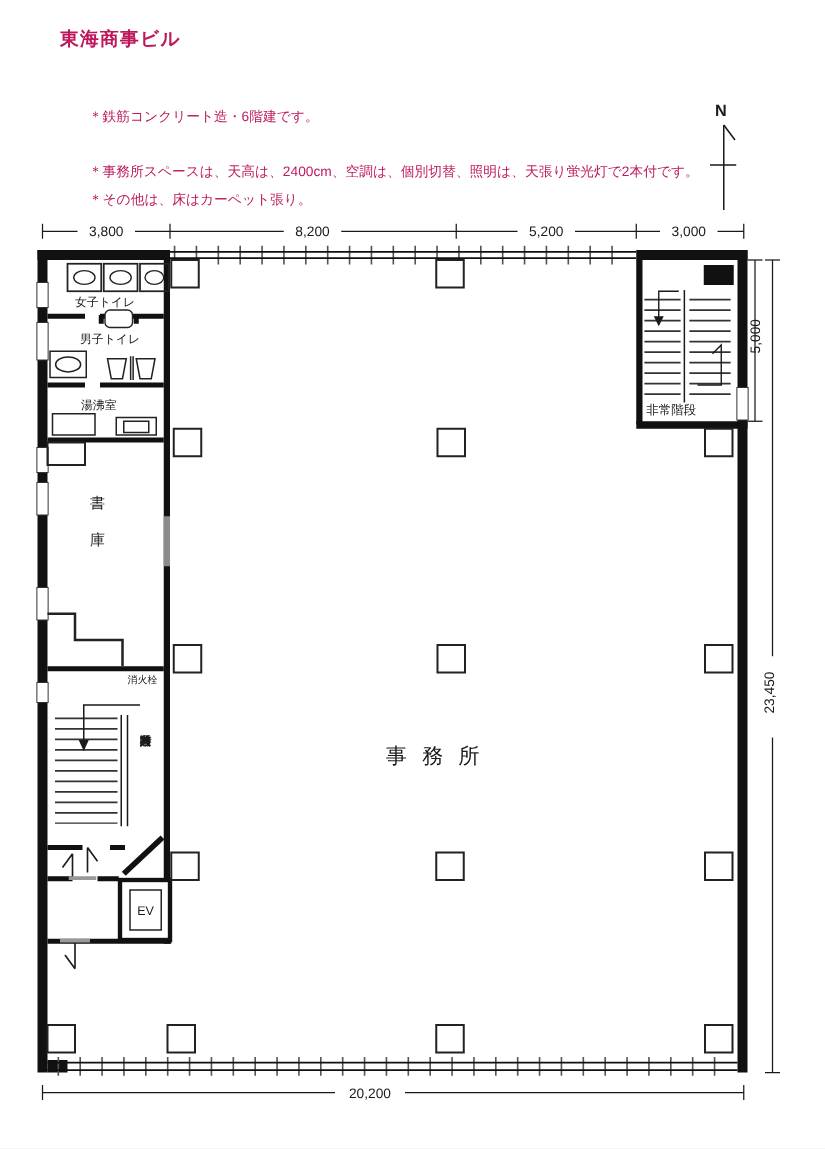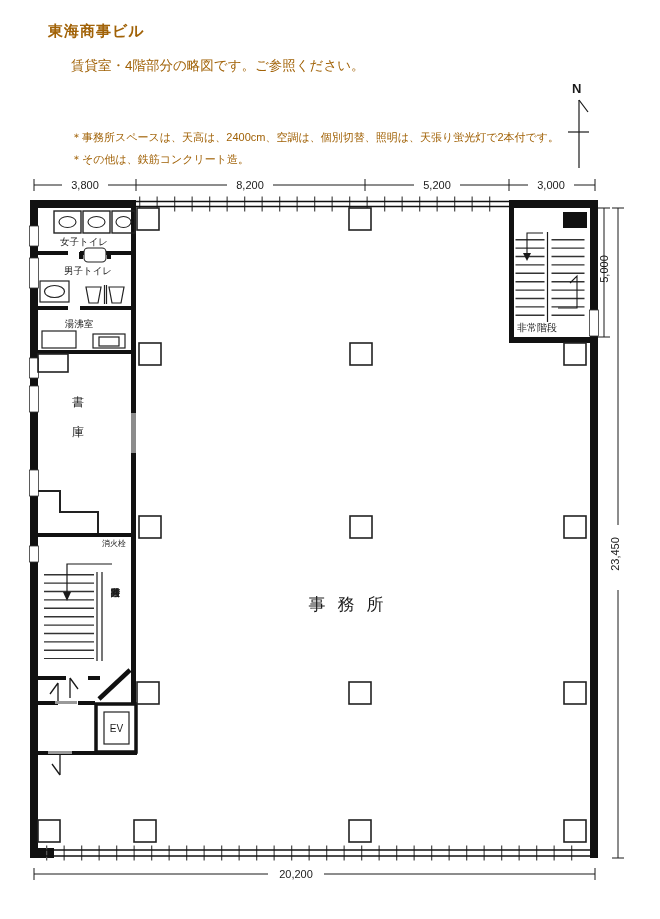--- a/index.html
+++ b/index.html
@@ -1,33 +1,33 @@
 <!DOCTYPE html>
 <html><head>
 <meta charset="utf-8">
 <style>
   html,body{margin:0;padding:0;background:#e8e8e8;}
   .page{position:relative;width:660px;height:919px;background:#fff;overflow:hidden;
-        font-family:"Liberation Sans","DejaVu Sans",sans-serif;color:#a16207;}
+        font-family:"Liberation Sans","DejaVu Sans",sans-serif;color:#be185d;}
   .hdr-title{position:absolute;left:48px;top:22px;font-size:15px;font-weight:600;letter-spacing:1px;}
   .hdr-sub{position:absolute;left:71px;top:57px;font-size:13.5px;font-weight:500;}
   .hdr-note{position:absolute;left:71px;font-size:11px;white-space:nowrap;}
   .n1{top:86px;} .n2{top:108px;} .n3{top:130px;} .n4{top:152px;}
   svg{position:absolute;left:0;top:0;}
   svg text{font-family:"Liberation Sans","DejaVu Sans",sans-serif;fill:#1a1a1a;}
 </style>
 </head>
 <body>
 
 <div class="page">
 
   <div class="hdr-title">東海商事ビル</div>
-  <div class="hdr-sub">賃貸室・4階部分の略図です。ご参照ください。</div>
+  <div class="hdr-note n1">＊鉄筋コンクリート造・6階建です。</div>
   <div class="hdr-note n3">＊事務所スペースは、天高は、2400cm、空調は、個別切替、照明は、天張り蛍光灯で2本付です。</div>
-  <div class="hdr-note n4">＊その他は、鉄筋コンクリート造。</div>
+  <div class="hdr-note n4">＊その他は、床はカーペット張り。</div>
 
   <svg width="660" height="919" viewBox="0 0 660 919">
 
     <g stroke="#1a1a1a" stroke-width="1.2" fill="none">
       <text x="572" y="93" font-size="13" font-weight="bold" stroke="none">N</text>
       <line x1="579" y1="100" x2="579" y2="168"></line>
       <line x1="579" y1="100" x2="588" y2="112"></line>
       <line x1="568" y1="132" x2="589" y2="132"></line>
     </g>
 

